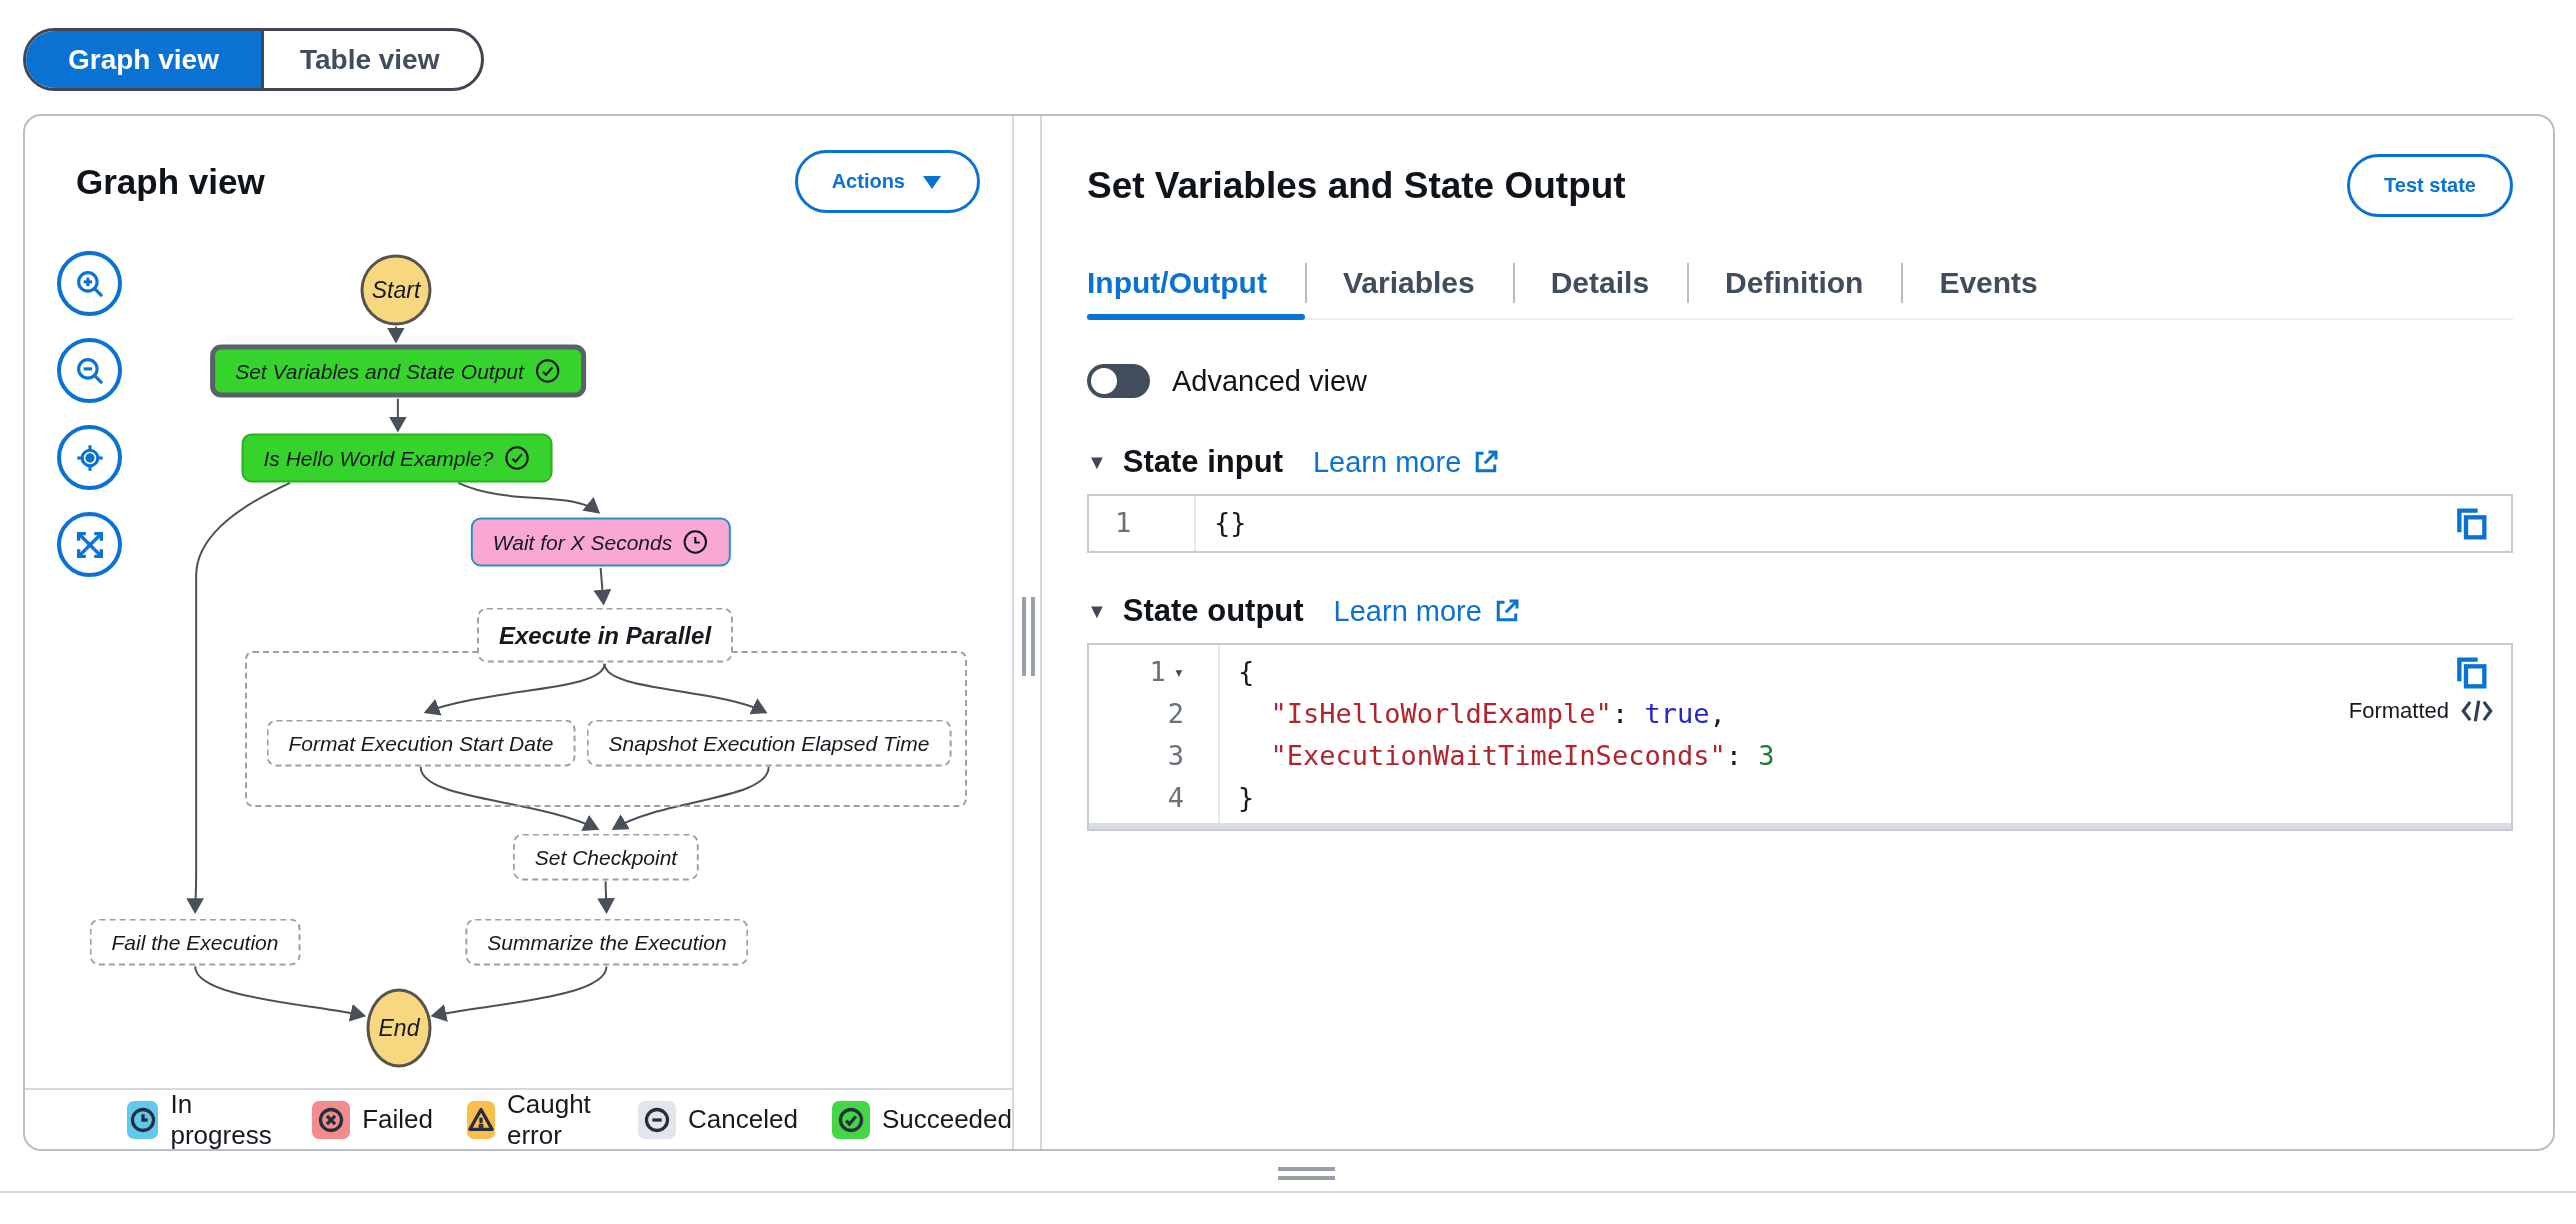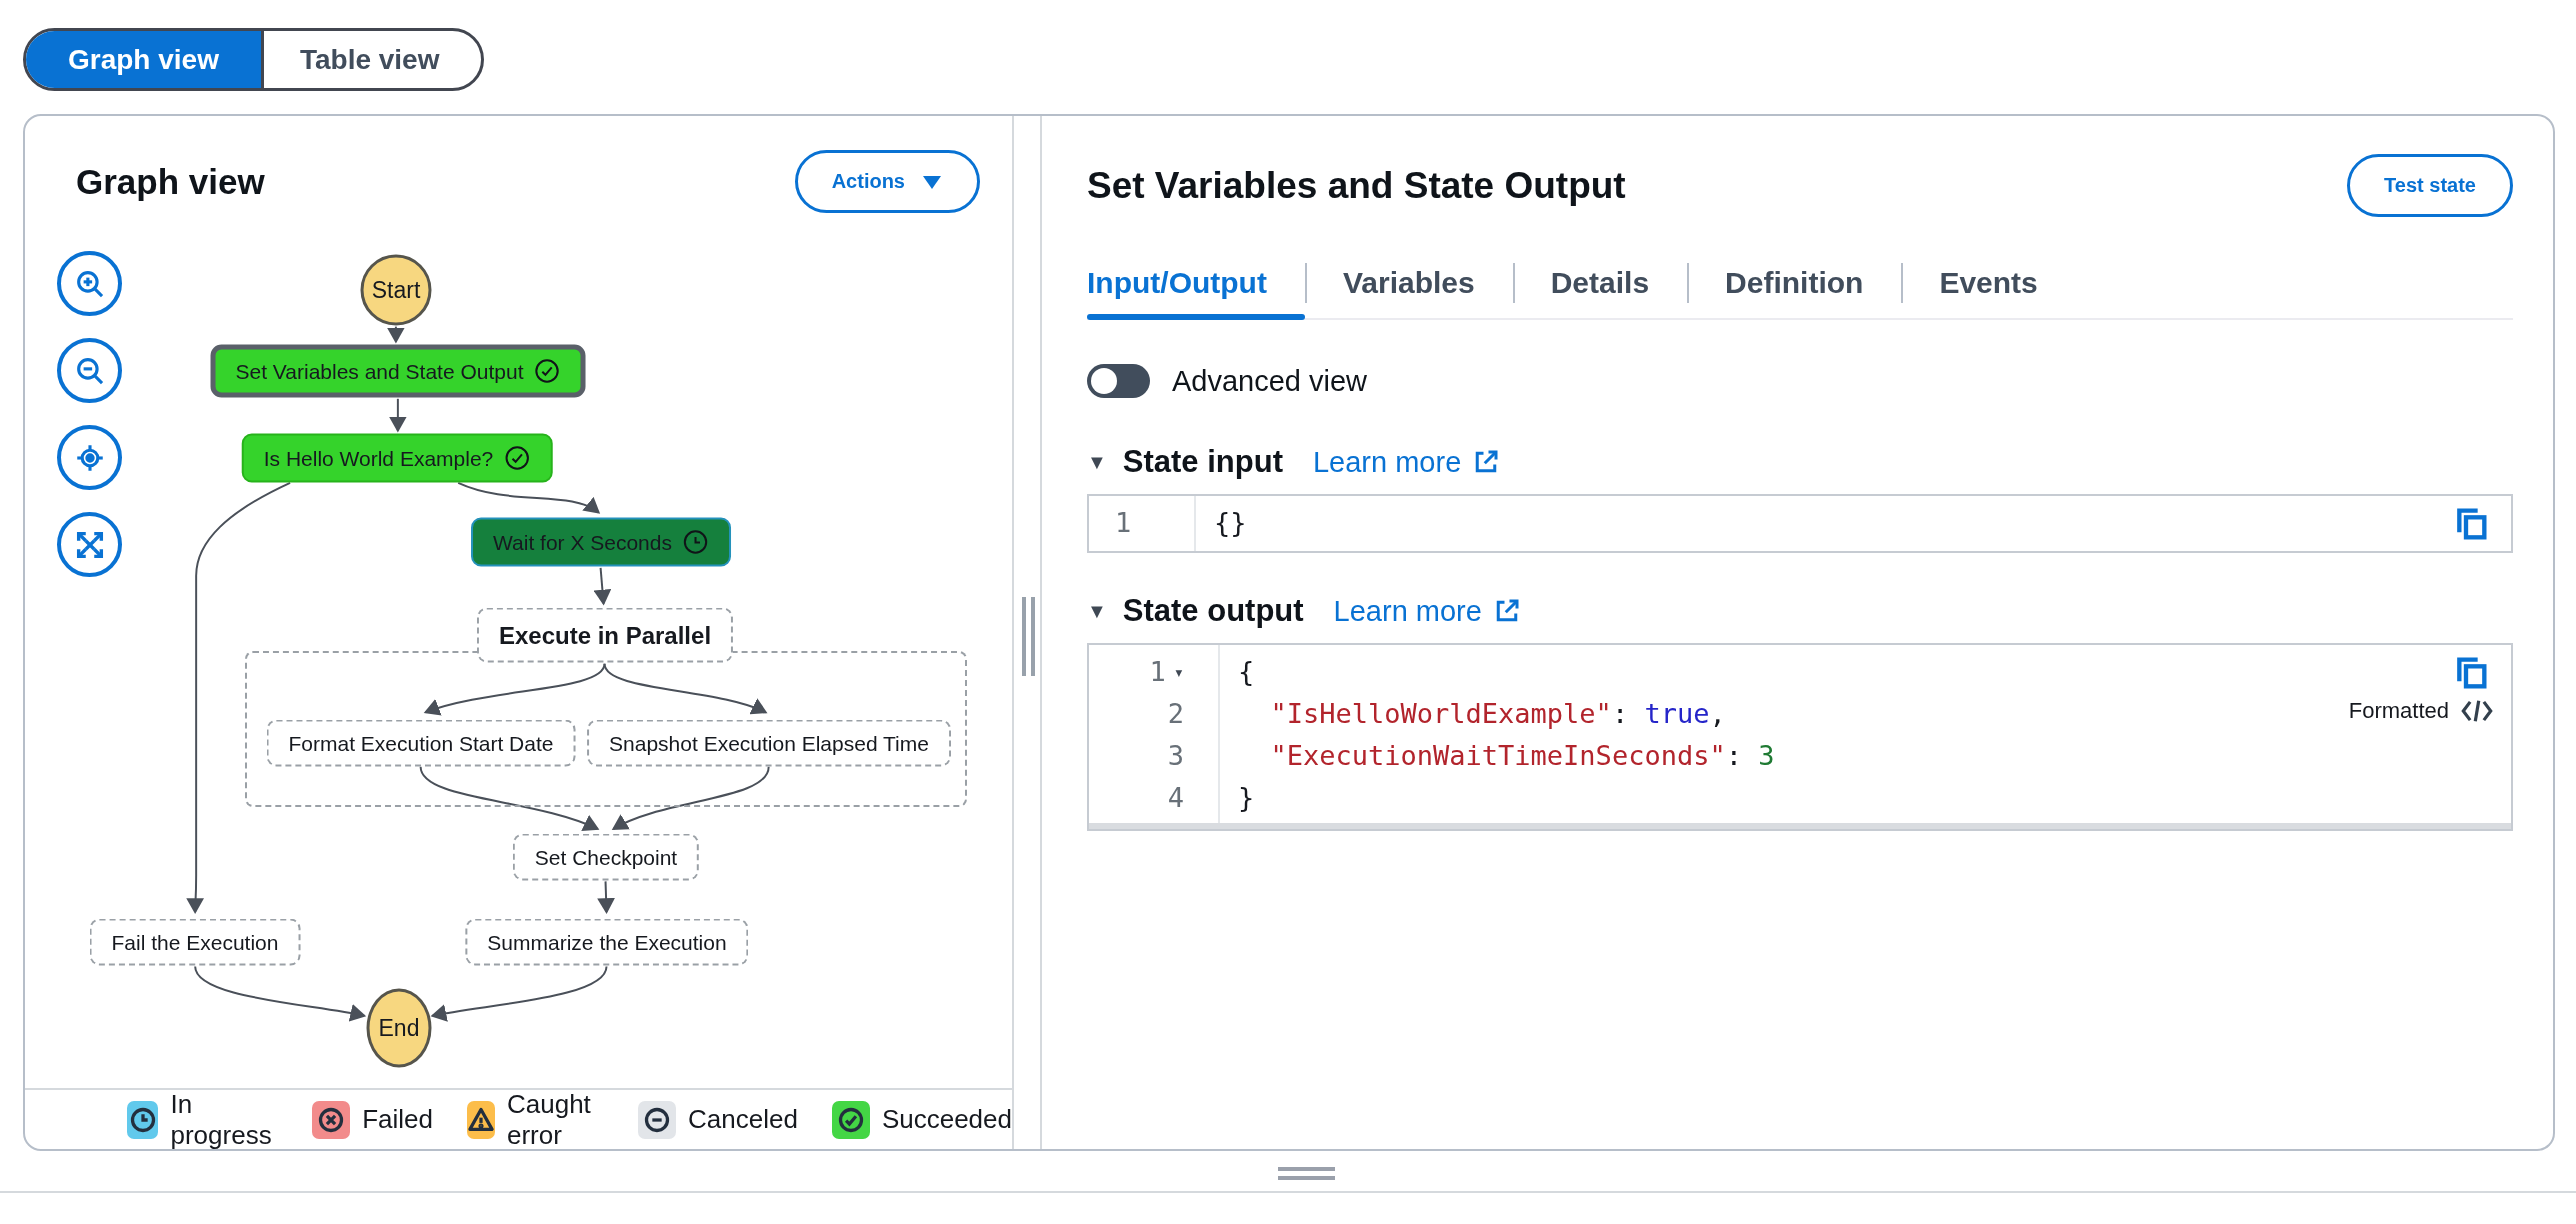--- a/index.html
+++ b/index.html
@@ -19,26 +19,26 @@
   .graph-panel { position:relative; width:989px; flex:none; border-right:2px solid #d5d9dd; }
   .graph-header { position:absolute; left:51px; right:32px; top:34px; display:flex; justify-content:space-between; align-items:center; }
   .graph-title { font-size:35px; font-weight:bold; color:#0f141a; }
   .btn-outline { display:inline-flex; align-items:center; gap:16px; border:3px solid #0972d3; color:#0972d3; border-radius:34px; background:#fff; font-size:20px; font-weight:bold; padding:0 34px; height:63px; cursor:pointer; }
   .zoom-controls { position:absolute; left:32px; top:135px; display:flex; flex-direction:column; gap:22px; }
   .zoom-btn { width:65px; height:65px; border-radius:50%; border:4px solid #0972d3; background:#fff; display:flex; align-items:center; justify-content:center; cursor:pointer; }
 
   .graph-canvas { position:absolute; left:0; top:0; width:989px; height:974px; }
   svg.edges { position:absolute; left:0; top:0; }
 
-  .gnode { position:absolute; transform:translate(-50%,-50%); display:flex; align-items:center; justify-content:center; gap:10px; white-space:nowrap; background:#fff; border:2px solid #8f969e; border-radius:10px; height:49px; padding:0 20px; font-size:21px; color:#16191f; }
+  .gnode { position:absolute; transform:translate(-50%,-50%); display:flex; align-items:center; justify-content:center; gap:10px; white-space:nowrap; background:#fff; border:2px solid #8f969e; border-radius:10px; height:49px; padding:0 20px; font-size:21px; color:#16191f;font-style:italic; }
   .gnode.dashed { border:2px dashed #9aa0a6; height:47px; }
   .gnode.bold { font-weight:bold; font-size:24px; height:55px;text-align:right; }
   .gnode.succeeded { background:#35d32b; border:2px solid #27b31b; }
   .gnode.selected { border:5px solid #5a6069; border-radius:11px; height:53px; }
-  .gnode.progress { background:#15803d; border:2px solid #2492bb; }
+  .gnode.progress { background:#f9a8d4; border:2px solid #2492bb; }
   .gnode.terminal { border-radius:50%; background:#f7d780; border:3px solid #56554c; transform:translate(-50%,-50%); font-size:23px; padding:0; }
   .pcontainer { position:absolute; left:220px; top:535px; width:722px; height:156px; border:2px dashed #9aa0a6; border-radius:8px; }
 
   .legend { position:absolute; left:0; right:0; bottom:0; height:61px; border-top:2px solid #d5d9dd; display:flex; align-items:center; gap:34px; padding-left:102px; }
   .legend-item { display:flex; align-items:center; gap:12px; }
   .legend-swatch { width:38px; height:38px; border-radius:7px; display:flex; align-items:center; justify-content:center; }
   .legend-label { font-size:26px; color:#16191f; }
 
   
   .vsplit { width:28px; flex:none; position:relative; background:#fff; border-right:2px solid #d5d9dd; }

